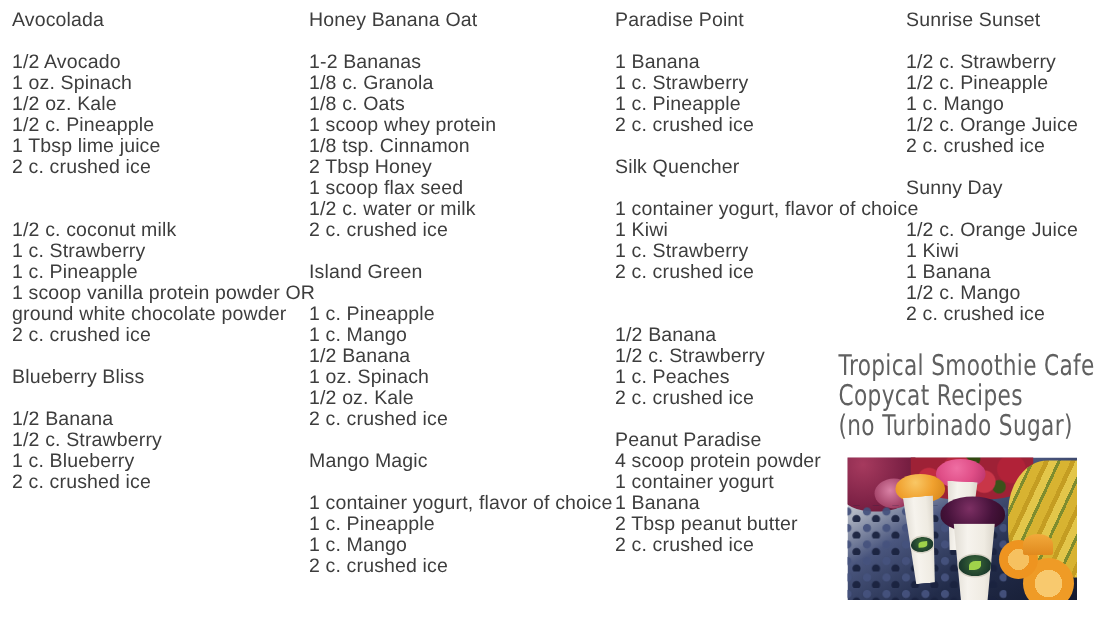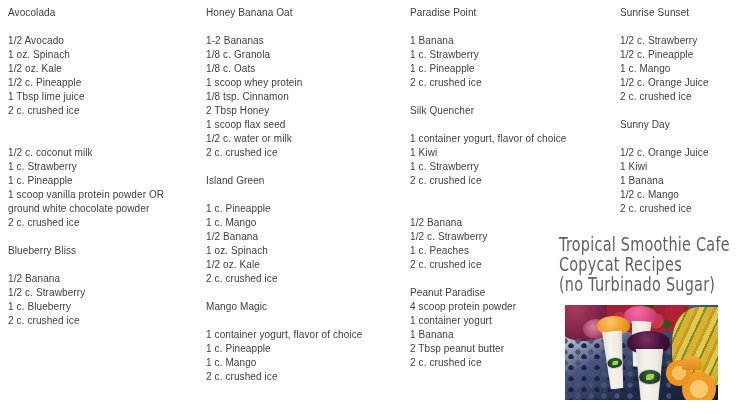--- a/index.html
+++ b/index.html
@@ -1,19 +1,19 @@
 <!DOCTYPE html>
 <html><head>
 <meta charset="utf-8">
 <style>
   html,body{margin:0;padding:0;background:#ffffff;}
   .page{position:relative;width:736px;height:414px;background:#ffffff;overflow:hidden;
         font-family:"Liberation Sans",sans-serif;}
   
-  .col{position:absolute;top:6px;font-size:10px;line-height:14px;color:#3d3d3d;
+  .col{position:absolute;top:6px;font-size:13px;line-height:14px;color:#3d3d3d;
        white-space:nowrap;letter-spacing:.1px;}
   .col .t{height:14px;}
   .block{margin-bottom:14px;}
   .gap{height:14px;}
   
   .caption{position:absolute;left:559px;top:234px;color:#606060;font-size:19px;line-height:20px;
            white-space:nowrap;transform:scaleX(0.76);transform-origin:0 0;
            font-family:"DejaVu Sans",sans-serif;letter-spacing:.3px;}
   
   .photo{position:absolute;left:565px;top:305px;width:153px;height:95px;overflow:hidden;}
@@ -155,21 +155,21 @@
       </div>
       <div class="block">
         <div class="t">Peanut Paradise</div>
         <div class="t">4 scoop protein powder</div>
         <div class="t">1 container yogurt</div>
         <div class="t">1 Banana</div>
         <div class="t">2 Tbsp peanut butter</div>
         <div class="t">2 c. crushed ice</div>
       </div>
     </div>
-  <div class="col" style="left:620px">
+  <div class="col" style="left:604px">
       <div class="block">
         <div class="t">Sunrise Sunset</div>
         <div class="gap"></div>
         <div class="t">1/2 c. Strawberry</div>
         <div class="t">1/2 c. Pineapple</div>
         <div class="t">1 c. Mango</div>
         <div class="t">1/2 c. Orange Juice</div>
         <div class="t">2 c. crushed ice</div>
       </div>
       <div class="block">

